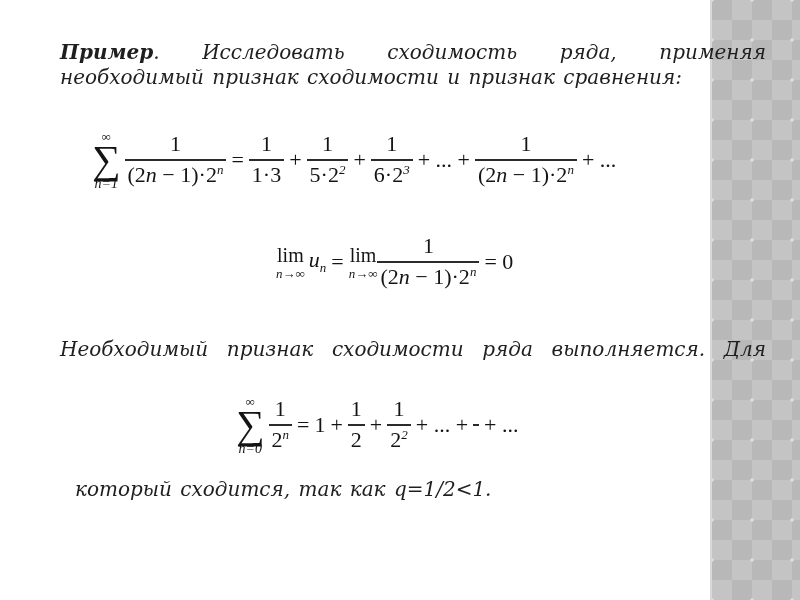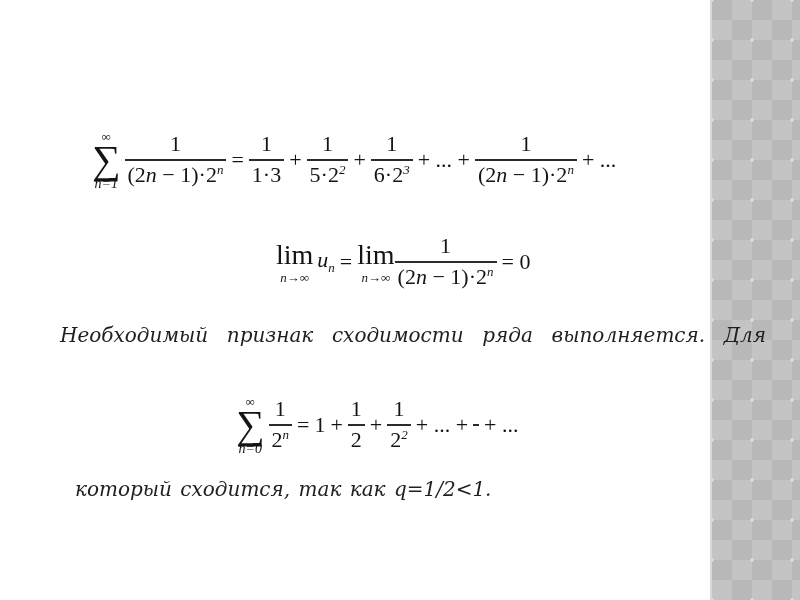--- a/index.html
+++ b/index.html
@@ -18,21 +18,21 @@
     background-size:40px 40px,40px 40px,40px 40px;
     background-position:20px 20px,0 0,20px 20px;
     border-left:2px solid #d9d9d9;
   }
   
   .para{
     position:absolute;z-index:1;color:#1f1f1f;font-style:italic;
     font-size:20px;line-height:25px;word-spacing:2px;
   }
   .p1{left:60px;top:40px;width:706px;}
-  .p2{left:60px;top:323px;width:706px;}
+  .p2{left:60px;top:337px;width:706px;}
   .p3{left:75px;top:477px;width:600px;}
   .jline{text-align:justify;text-align-last:justify;}
   .lead{font-weight:bold;}
   
   .math{
     position:absolute;z-index:1;display:flex;align-items:center;
     font-family:"Liberation Serif","DejaVu Serif",serif;color:#141414;
     font-size:22px;line-height:1;
   }
   .f1{left:92px;top:117px;height:86px;}
@@ -40,32 +40,36 @@
   .f3{left:236px;top:392px;height:66px;}
   .op{padding:0 5px;white-space:pre;}
   .frac{display:inline-flex;flex-direction:column;align-items:center;}
   .num,.den{line-height:1.12;padding:0 3px;text-align:center;white-space:nowrap;}
   .fbar{align-self:stretch;height:2px;background:#2b2b2b;margin:2px 0;}
   .sum{display:inline-flex;flex-direction:column;align-items:center;line-height:1;margin-right:4px;}
   .sum-top{font-size:13px;line-height:1;}
   .sigma{font-size:40px;line-height:.85;}
   .sum-bot{font-size:14px;font-style:italic;line-height:1;margin-top:0;}
   .lim{display:inline-flex;flex-direction:column;align-items:center;line-height:1;}
-  .lim-word{font-size:28px;line-height:1;}
+  .lim-word{font-size:20px;line-height:1;}
   .lim-under{font-size:13px;font-style:italic;margin-top:2px;}
   .v{font-style:italic;}
   .den sup, sup.v{font-size:13px;font-style:italic;line-height:1;vertical-align:super;}
   sub.v{font-size:13px;line-height:1;vertical-align:sub;}
 </style>
 </head>
 <body>
 
 <div class="slide">
   <div class="band"></div>
 
+  <div class="para p1">
+    <div class="jline"><span class="lead">Пример</span><span>. Исследовать сходимость ряда, применяя</span></div>
+    <div>необходимый признак сходимости и признак сравнения:</div>
+  </div>
 
   <div class="math f1">
     <span class="sum">
       <span class="sum-top">∞</span>
       <span class="sigma">∑</span>
       <span class="sum-bot">n=1</span>
     </span>
     <span class="frac">
       <span class="num">1</span>
       <span class="fbar"></span>

